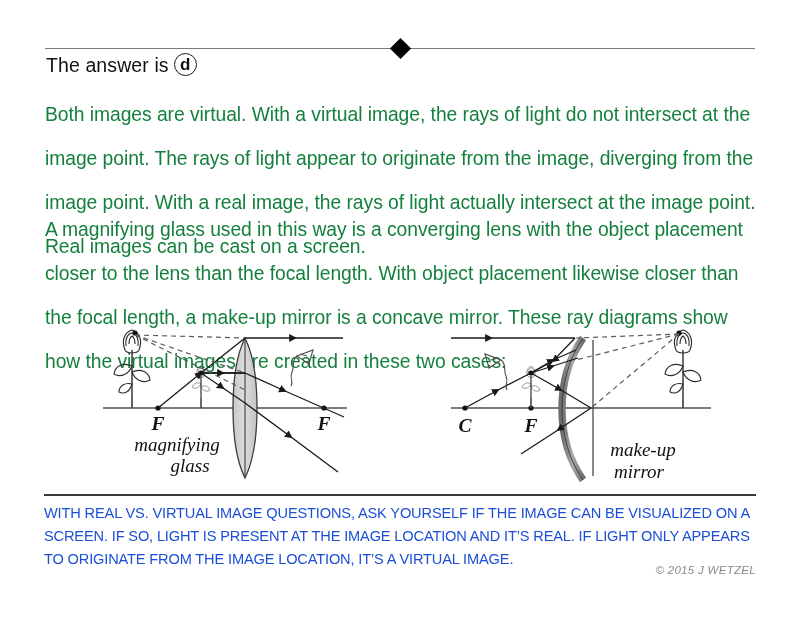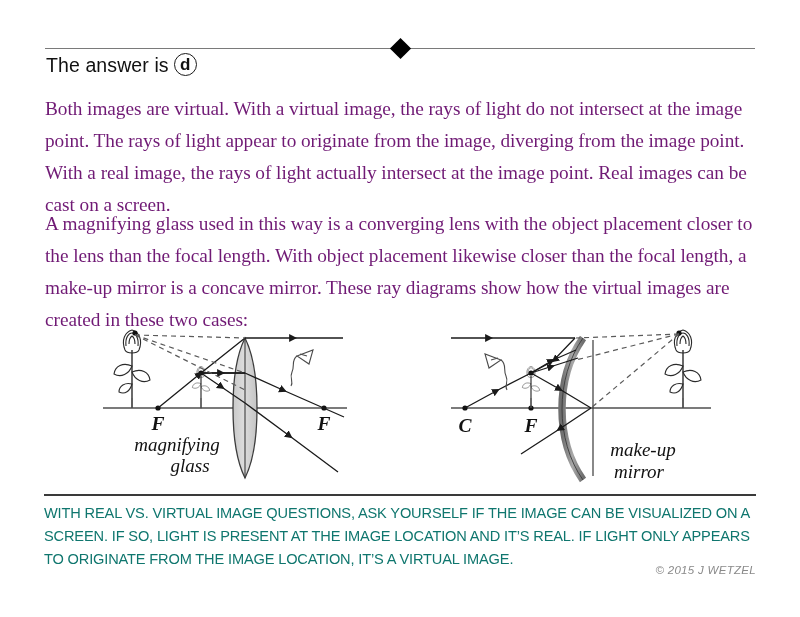--- a/index.html
+++ b/index.html
@@ -77,24 +77,23 @@
     font-size: 17px;
     box-sizing: border-box;
   }
 
   
   .para {
     position: absolute;
     left: 45px;
     width: 715px;
     font-size: 19.3px;
-    line-height: 32px;
+    line-height: 44px;
     letter-spacing: -0.05px;
-    color: #701a75;
-    font-family: Liberation Serif, serif;
+    color: #15803d;
   }
   #para-1 { top: 93px; }
   #para-2 { top: 208px; }
 
   
   .figure {
     position: absolute;
     left: 95px;
     top: 320px;
     width: 630px;
@@ -114,21 +113,21 @@
 
   
   .footer-tip {
     position: absolute;
     left: 44px;
     top: 502px;
     width: 718px;
     font-size: 14.6px;
     line-height: 23px;
     letter-spacing: -0.15px;
-    color: #0f766e;
+    color: #1d4ed8;
   }
   .copyright {
     position: absolute;
     right: 44px;
     top: 564px;
     font-size: 11.5px;
     font-style: italic;
     letter-spacing: 0.3px;
     color: #8a8a8a;
     padding-left: 48px;

